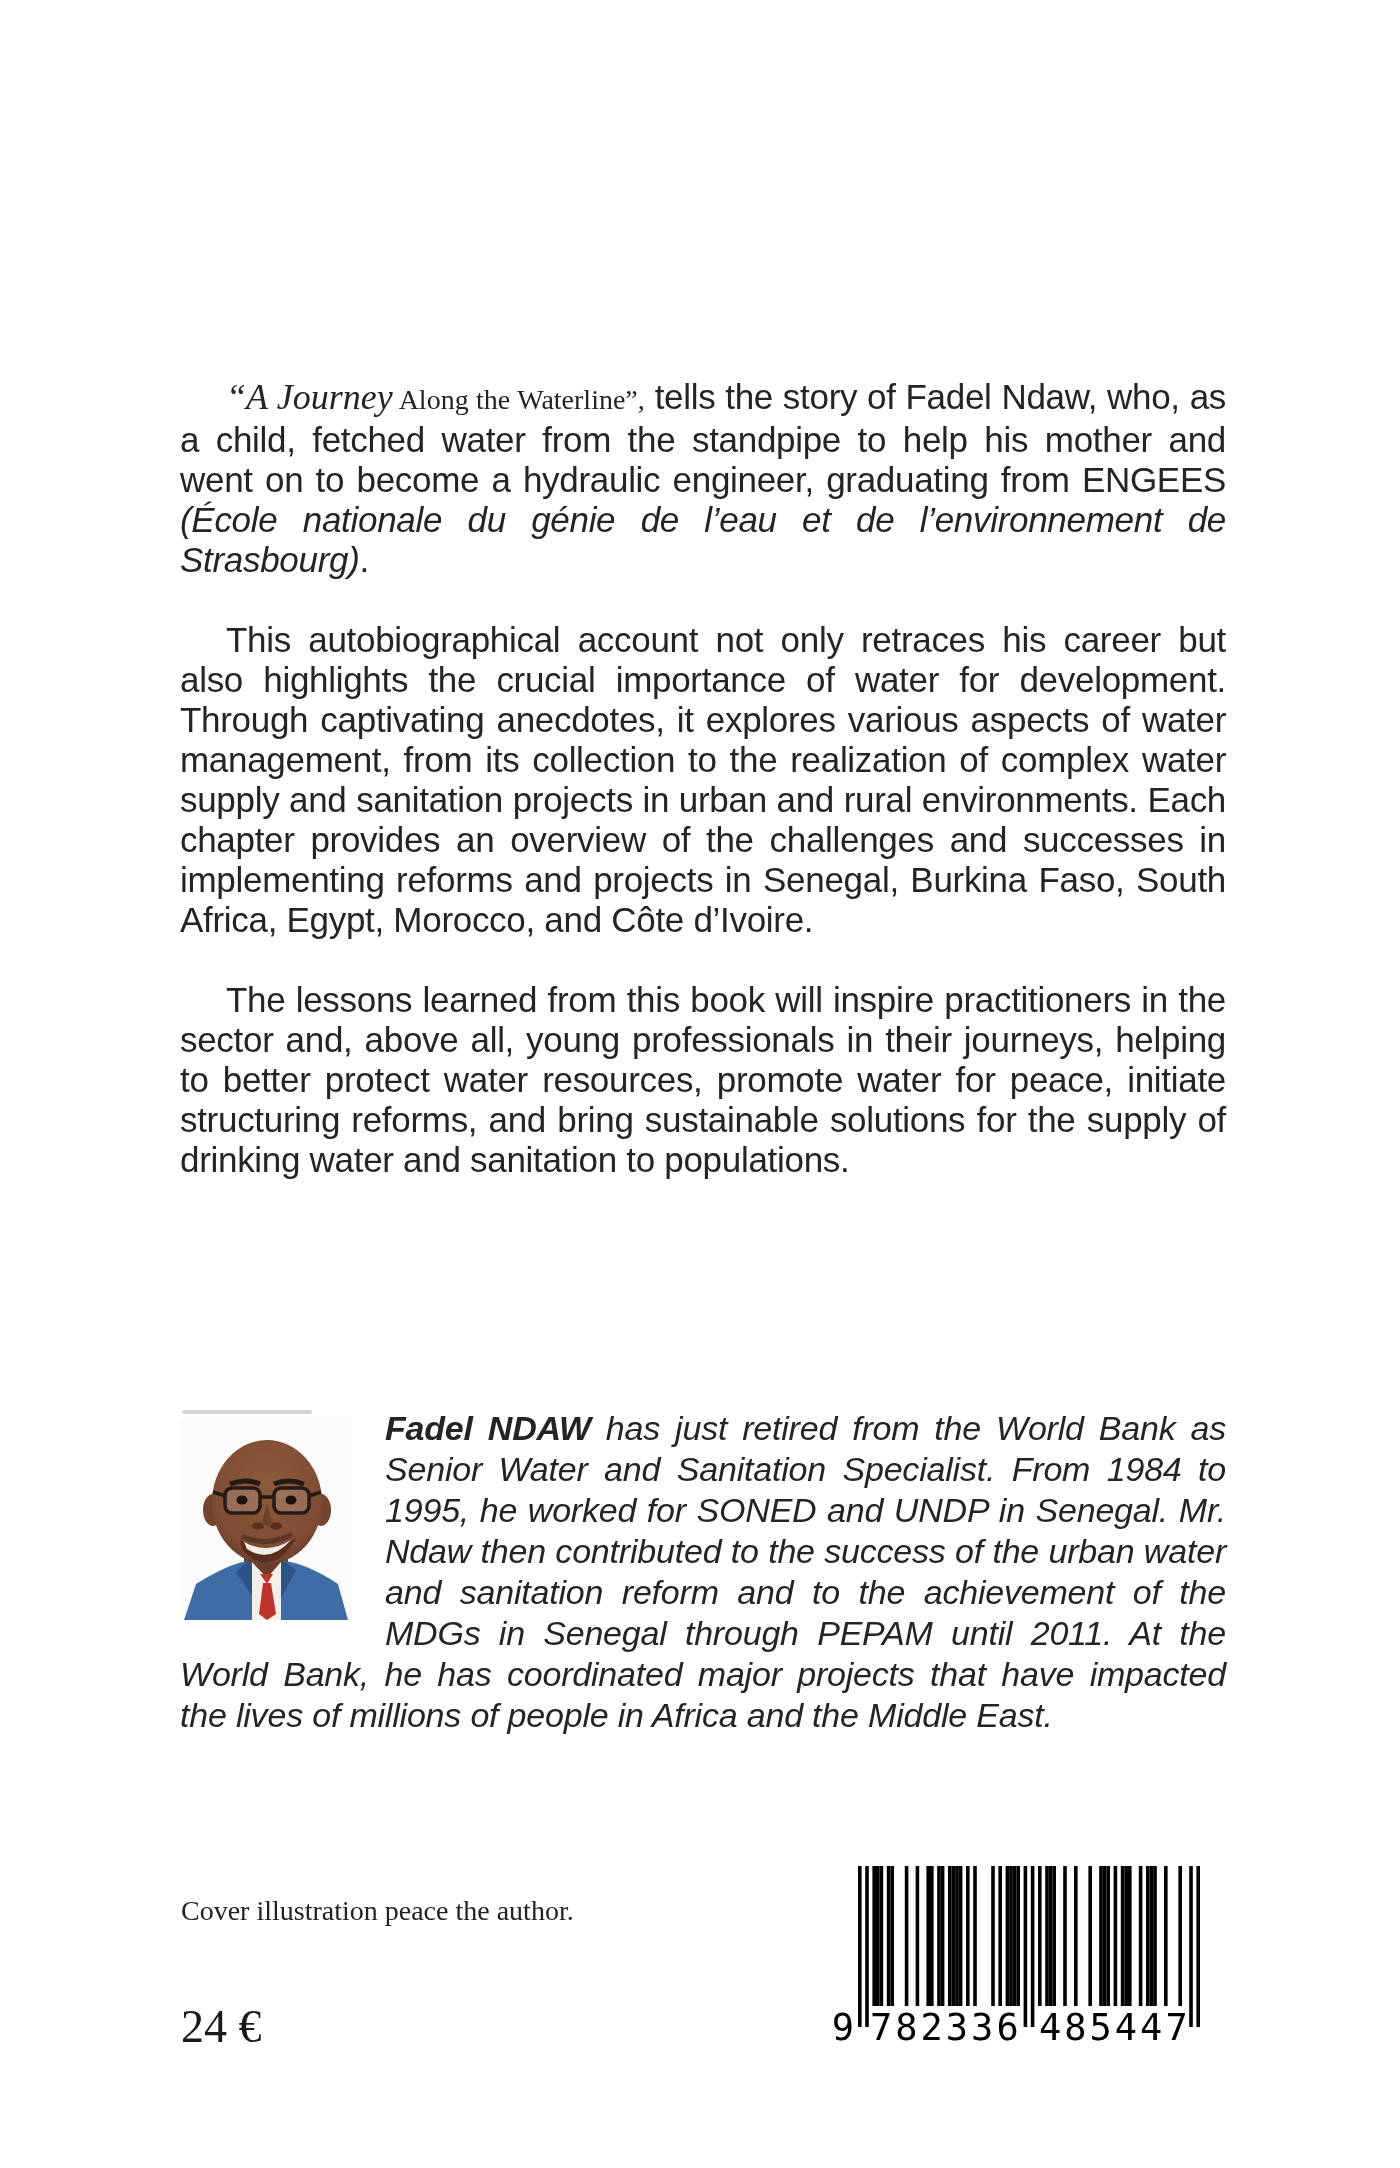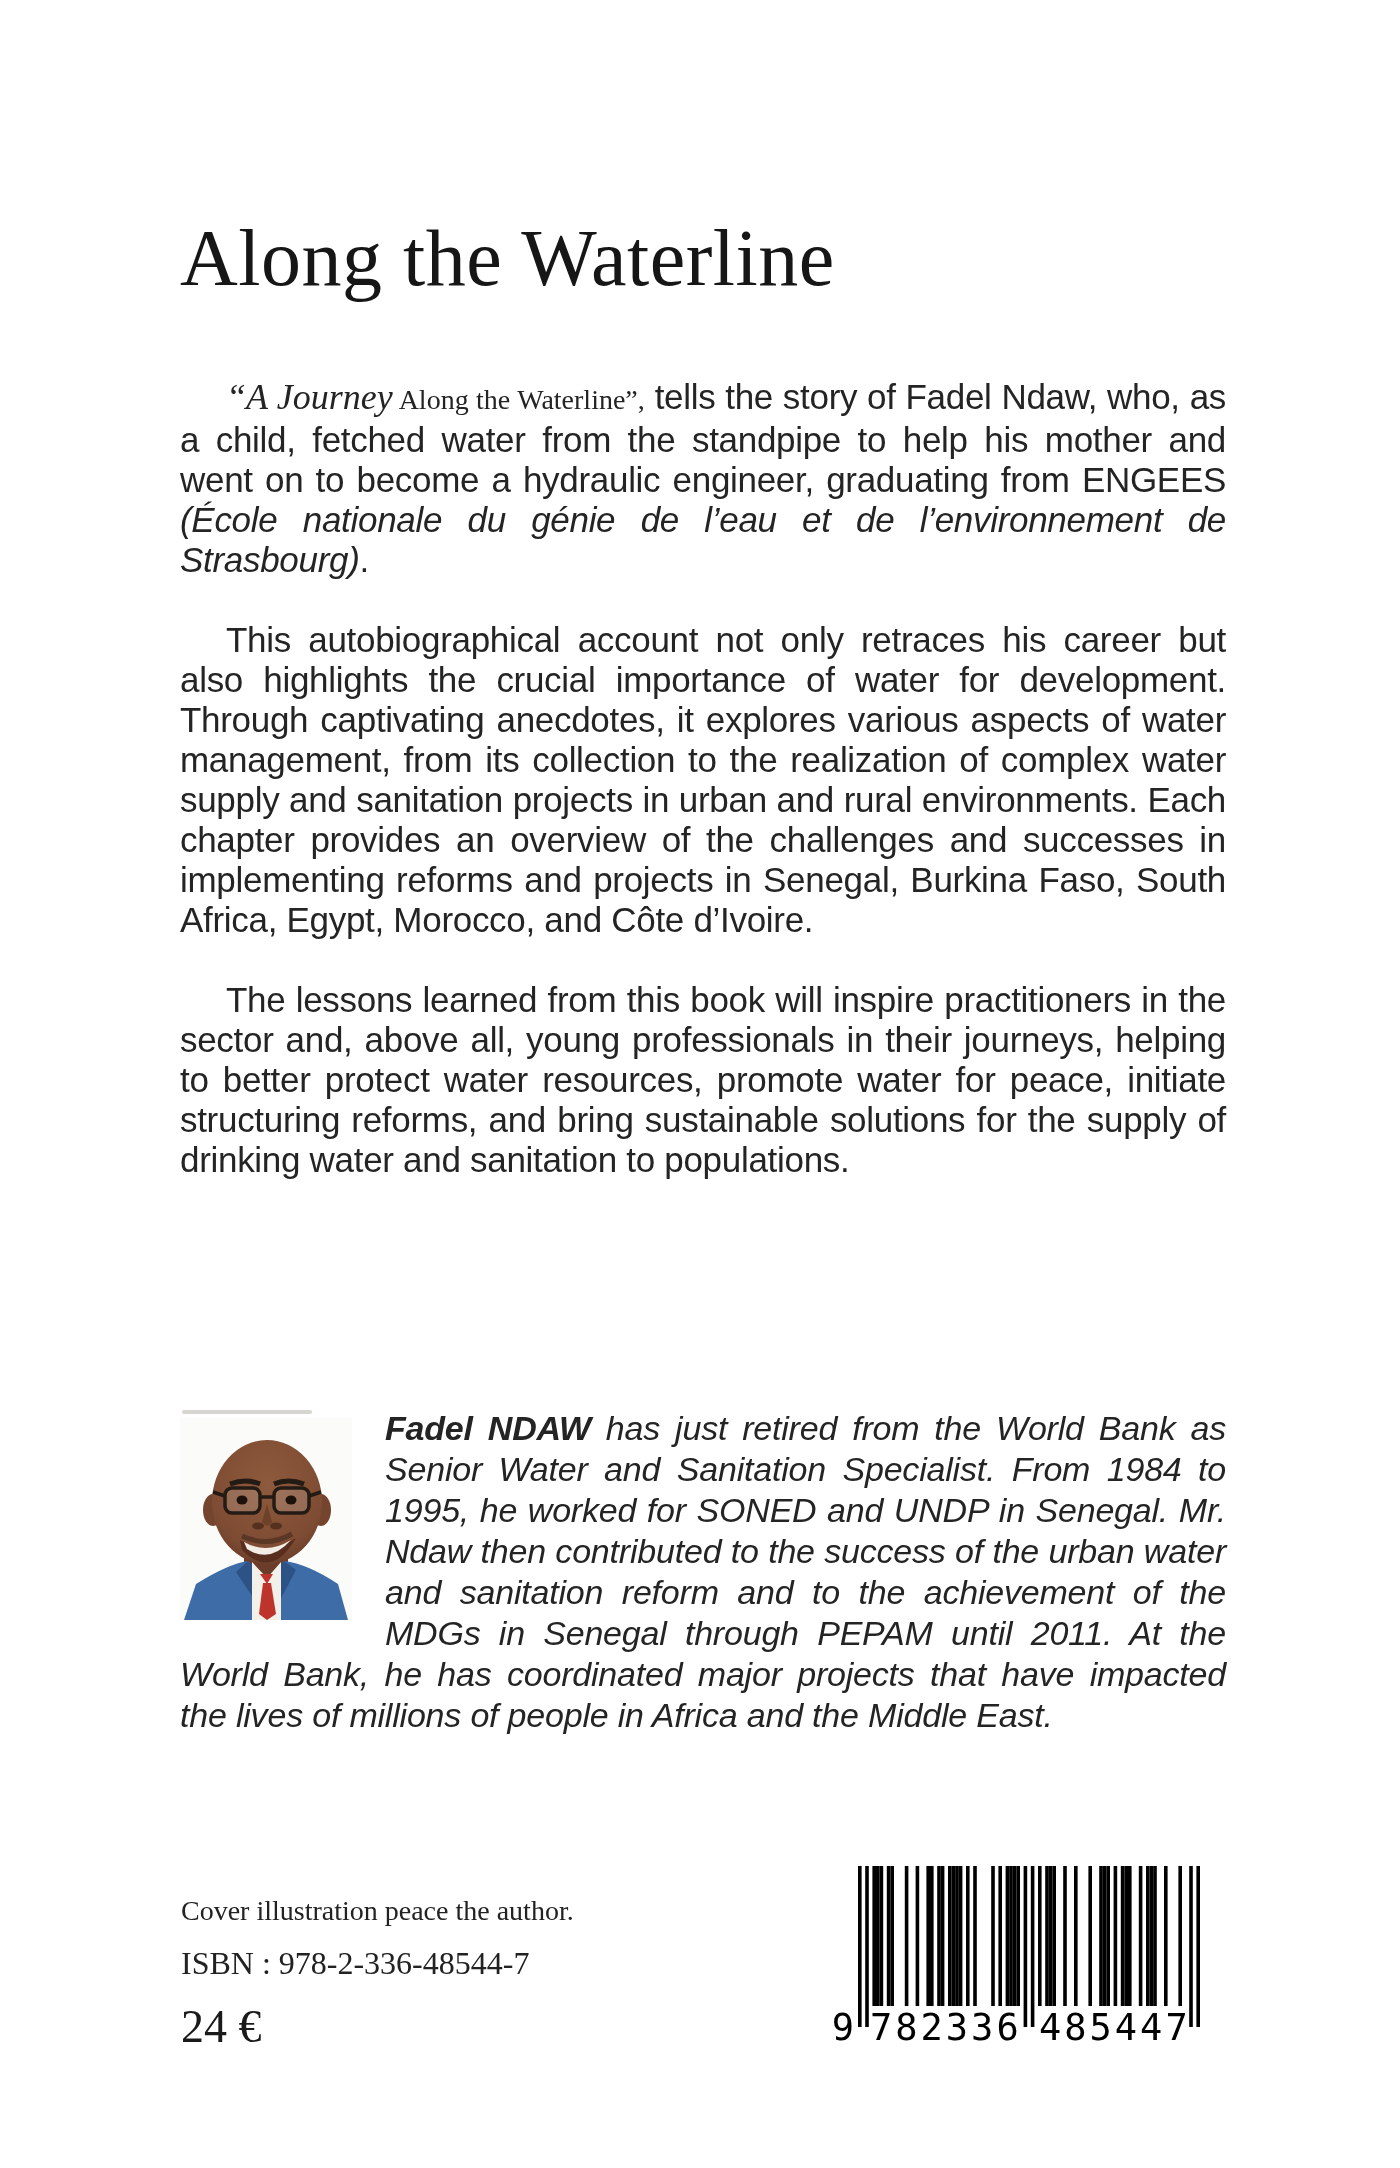--- a/index.html
+++ b/index.html
@@ -137,21 +137,20 @@
   }
   .bc-first { left: 0px; width: 34px; text-align: right; letter-spacing: 0; }
   .bc-left  { left: 50px;  width: 150px; }
   .bc-right { left: 219px; width: 150px; }
 </style>
 </head>
 <body>
 
 <div class="page">
 
-  <div class="title-line2">Along the Waterline</div>
 
   <div class="synopsis">
     <p class="p1"><span class="lead-serif-italic">“A Journey</span><span class="lead-serif"> Along the Waterline”,</span><span> tells the story of Fadel Ndaw, who, as a child, fetched water from the standpipe to help his mother and went on to become a hydraulic engineer, graduating from ENGEES </span><span class="sans-italic">(École nationale du génie de l’eau et de l’environnement de Strasbourg)</span><span>.</span></p>
     <p class="p2">This autobiographical account not only retraces his career but also highlights the crucial importance of water for development. Through captivating anecdotes, it explores various aspects of water management, from its collection to the realization of complex water supply and sanitation projects in urban and rural environments. Each chapter provides an overview of the challenges and successes in implementing reforms and projects in Senegal, Burkina Faso, South Africa, Egypt, Morocco, and Côte d’Ivoire.</p>
     <p class="p3">The lessons learned from this book will inspire practitioners in the sector and, above all, young professionals in their journeys, helping to better protect water resources, promote water for peace, initiate structuring reforms, and bring sustainable solutions for the supply of drinking water and sanitation to populations.</p>
   </div>
 
   <div class="bio">
     <span class="photo-wrap">
       <span class="photo-topline"></span>
@@ -201,21 +200,20 @@
           <path d="M104 143 L87 160 L99 184 L116 152 Z" fill="#2c5286"></path>
           <path d="M72 144 L87 160 L101 144 L101 202 L72 202 Z" fill="#f3f0ea"></path>
           <path d="M80 156 L93 156 L87 166 Z" fill="#bd342d"></path>
           <path d="M83 165 L91 165 L96 196 L87 202 L79 196 Z" fill="#bd342d"></path>
         </g>
       </svg>
     </span><span class="bio-name">Fadel NDAW</span><span> has just retired from the World Bank as Senior Water and Sanitation Specialist. From 1984 to 1995, he worked for SONED and UNDP in Senegal. Mr. Ndaw then contributed to the success of the urban water and sanitation reform and to the achievement of the MDGs in Senegal through PEPAM until 2011. At the World Bank, he has coordinated major projects that have impacted the lives of millions of people in Africa and the Middle East.</span>
   </div>
 
   <div class="credit">Cover illustration peace the author.</div>
-  <div class="isbn">ISBN : 978-2-336-48544-7</div>
   <div class="price">24 €</div>
 
   <div class="barcode">
     <svg id="barcode-bars" width="343" height="162" viewBox="0 0 343 162">
         <rect x="0.0" y="0" width="3.6" height="161" fill="#000"></rect>
         <rect x="7.2" y="0" width="3.6" height="161" fill="#000"></rect>
         <rect x="14.4" y="0" width="3.6" height="140" fill="#000"></rect>
         <rect x="18.0" y="0" width="3.6" height="140" fill="#000"></rect>
         <rect x="21.6" y="0" width="3.6" height="140" fill="#000"></rect>
         <rect x="28.8" y="0" width="3.6" height="140" fill="#000"></rect>

